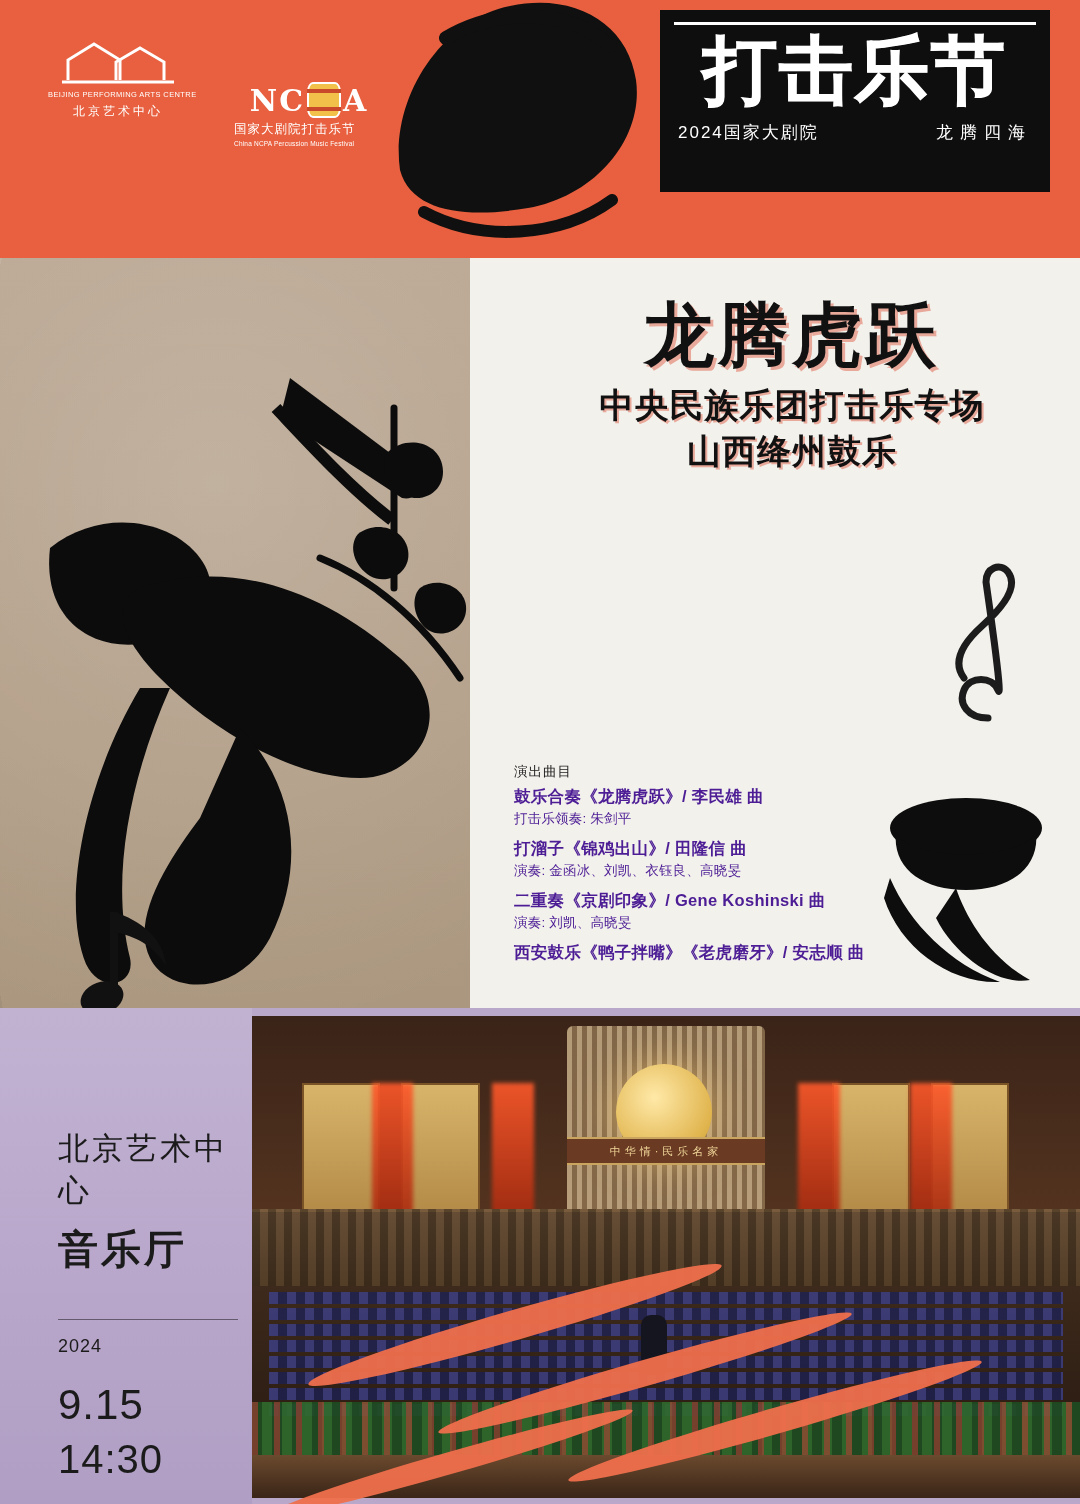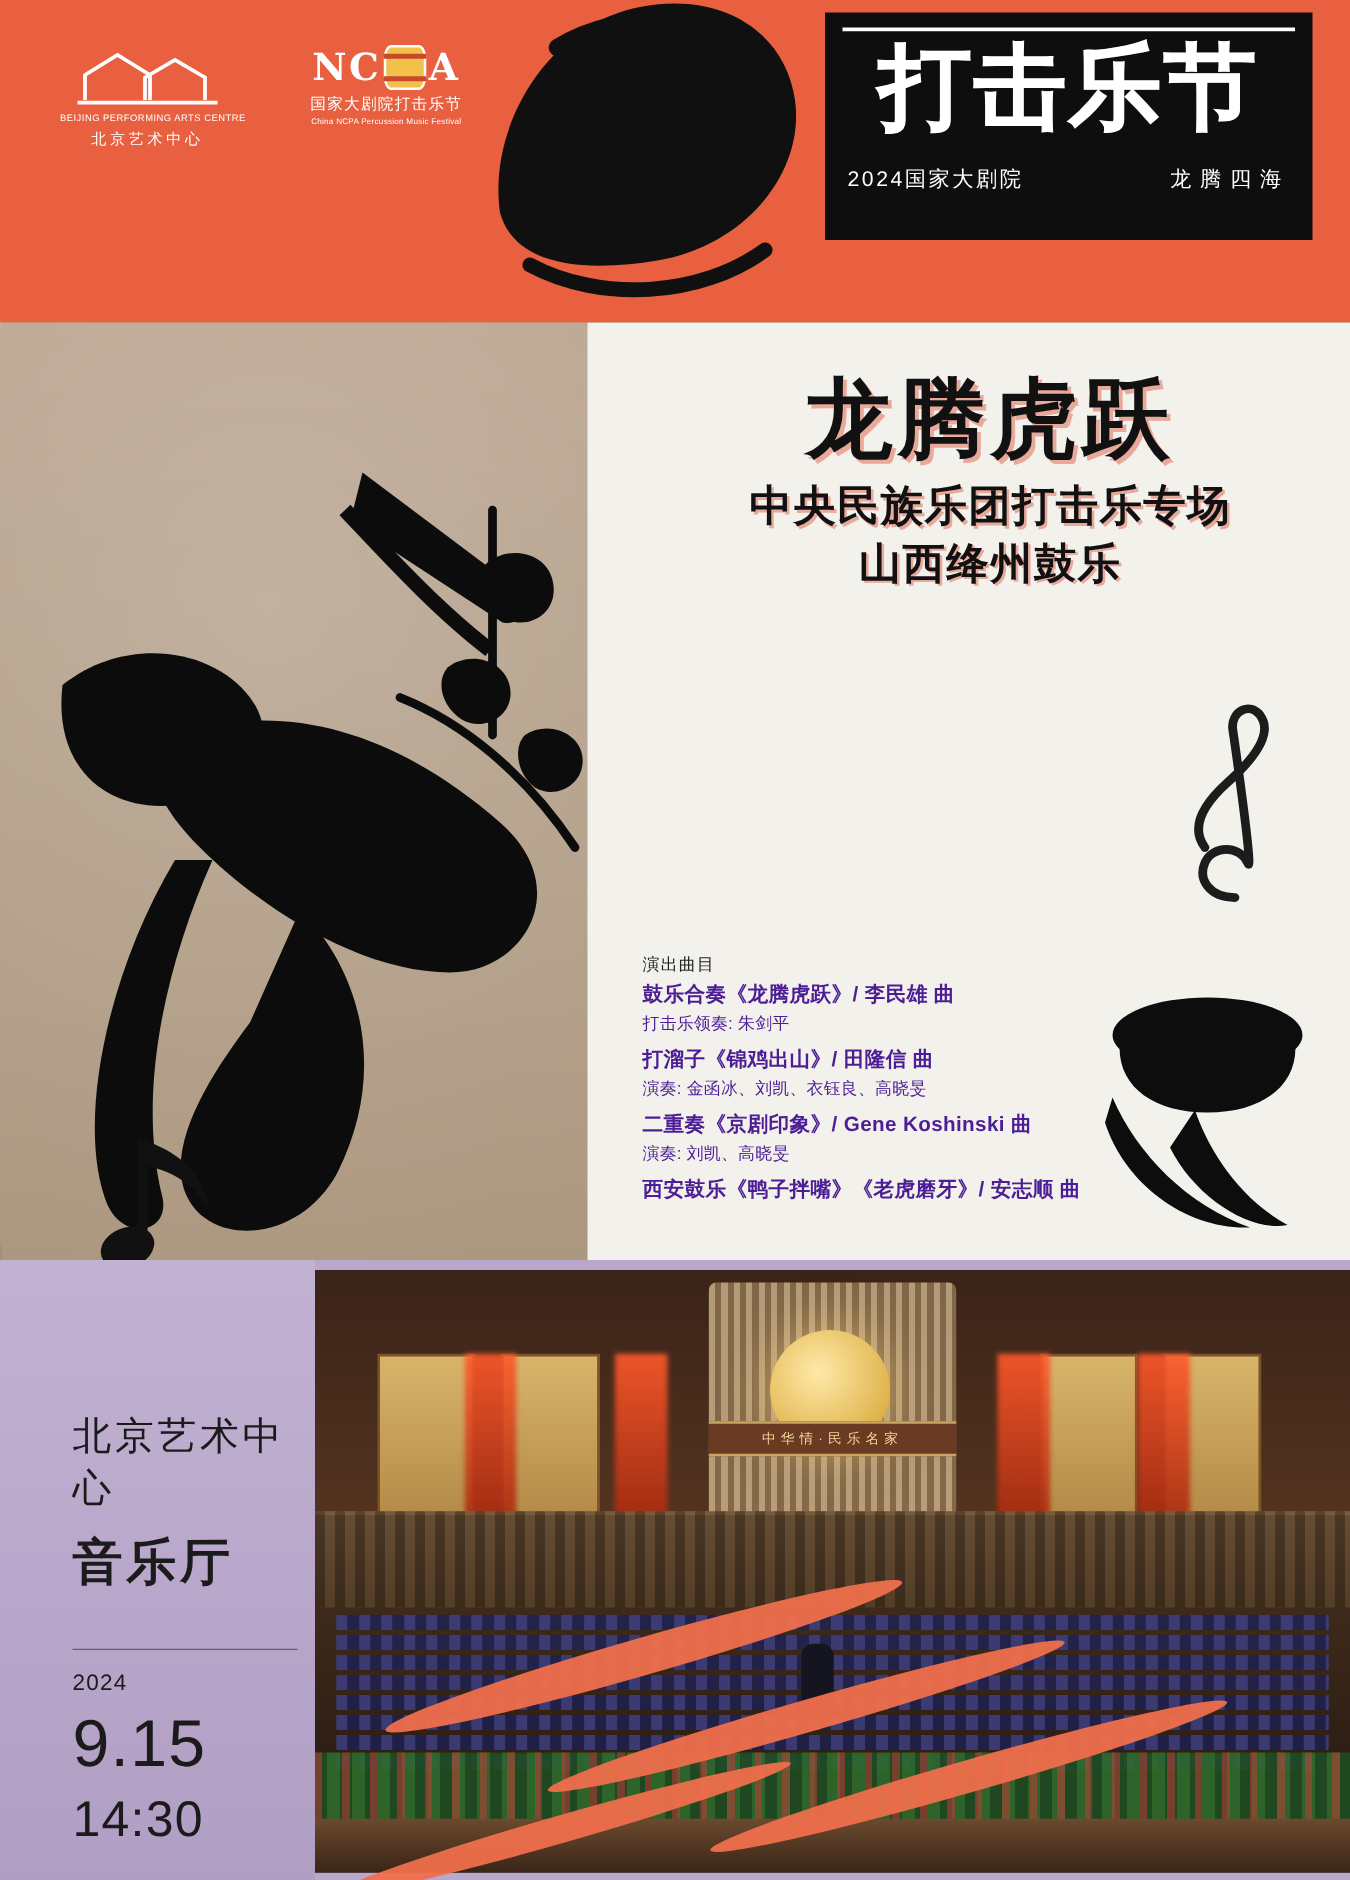--- a/index.html
+++ b/index.html
@@ -24,21 +24,21 @@
   }
   .logos{position:absolute;left:48px;top:36px;display:flex;align-items:flex-start;gap:46px;}
   .logo-bpac{width:140px;text-align:center;color:#fff;}
   .logo-bpac .mark{
     height:48px;position:relative;display:flex;align-items:flex-end;justify-content:center;
   }
   .logo-bpac .mark svg{display:block;}
   .logo-bpac .en{font-size:7.5px;letter-spacing:.4px;margin-top:6px;white-space:nowrap;}
   .logo-bpac .cn{font-size:12px;letter-spacing:3px;margin-top:4px;}
 
-  .logo-ncpa{width:150px;text-align:center;color:#fff;}
+  .logo-ncpa{width:150px;text-align:left;color:#fff;margin-top:46px;}
   .logo-ncpa .ncpa-word{
     font-family:"DejaVu Serif",serif;font-weight:bold;font-size:30px;letter-spacing:2px;
     position:relative;display:flex;align-items:center;justify-content:center;gap:2px;
   }
   .drum{
     width:30px;height:32px;background:#f2c14a;border:2px solid #fff;border-radius:6px/10px;
     position:relative;display:inline-block;
   }
   .drum:before,.drum:after{
     content:"";position:absolute;left:-2px;right:-2px;height:4px;background:#c94a2a;
@@ -59,21 +59,21 @@
   }
   .fest .rule{height:3px;background:#fff;margin-bottom:8px;}
   .fest .bigtitle{
     color:#fff;font-weight:bold;font-size:74px;line-height:1;letter-spacing:2px;
     font-family:"DejaVu Sans","Liberation Sans",sans-serif;
     text-align:center;white-space:nowrap;
     -webkit-text-stroke:1px #fff;
   }
   .fest .subrow{
     display:flex;justify-content:space-between;align-items:center;
-    color:#fff;font-size:17px;letter-spacing:2px;margin-top:25px;padding:0 4px;gap:17px;
+    color:#fff;font-size:17px;letter-spacing:2px;margin-top:14px;padding:0 4px;gap:17px;
   }
   .fest .subrow .r{letter-spacing:7px;}
 
   
   .mid{
     position:absolute;left:0;top:258px;width:1080px;height:752px;
     background:#b8a48f;
     overflow:hidden;
   }
   .mid-texture{
@@ -128,21 +128,21 @@
   }
   .bot-left{
     position:absolute;left:0;top:0;width:252px;height:496px;
     background:linear-gradient(180deg,#c2b2d2,#b09ec4);
     box-sizing:border-box;padding:120px 0 0 58px;color:#1b1b1b;
   }
   .venue1{font-size:31px;letter-spacing:3px;font-weight:500;}
   .venue2{font-size:40px;letter-spacing:3px;font-weight:bold;margin-top:10px;}
   .divider{width:180px;height:1px;background:rgba(0,0,0,.45);margin:42px 0 16px 0;}
   .year{font-size:18px;letter-spacing:1px;}
-  .date{font-size:53px;margin-top:8px;letter-spacing:1px;}
+  .date{font-size:42px;margin-top:24px;letter-spacing:1px;}
   .time{font-size:40px;margin-top:8px;letter-spacing:1px;}
 
   .photo{
     position:absolute;left:252px;top:8px;width:828px;height:482px;overflow:hidden;
     background:#2b1c16;
   }
   
   .hall-wall{
     position:absolute;inset:0;
     background:

